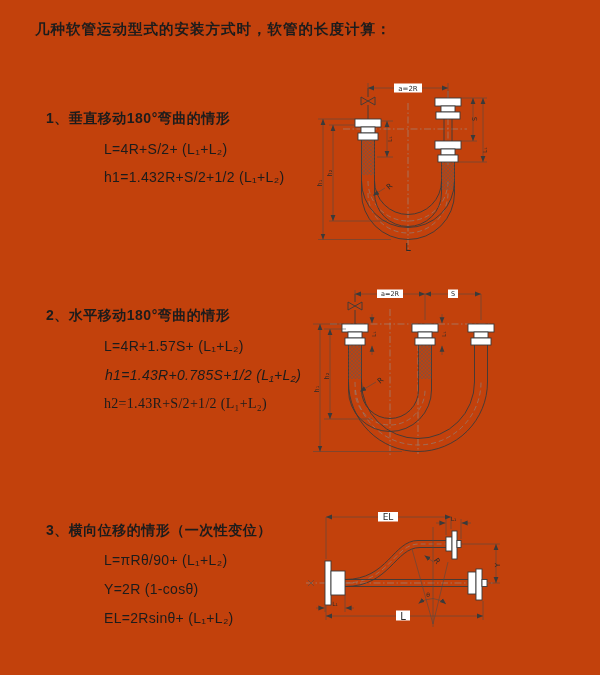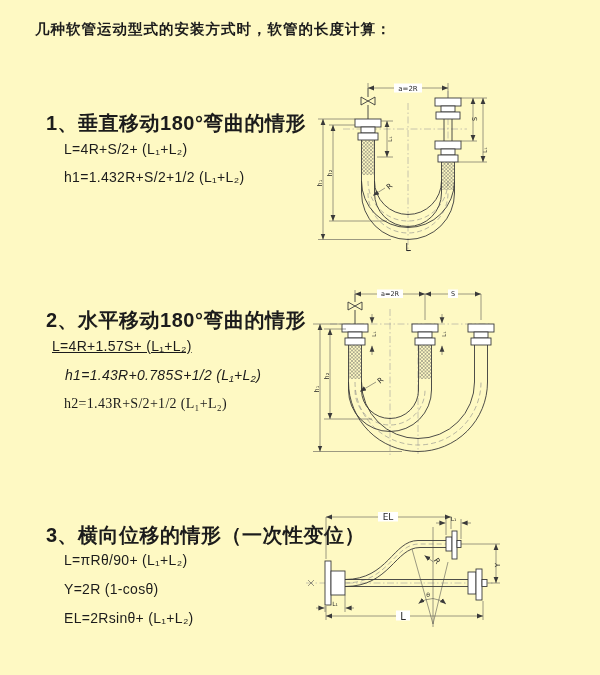--- a/index.html
+++ b/index.html
@@ -1,20 +1,20 @@
 <!DOCTYPE html>
 <html><head>
 <meta charset="utf-8">
 <style>
   html,body{margin:0;padding:0;background:#e8e8e8;}
-  .page{position:relative;width:600px;height:675px;background:#fef9c3;overflow:hidden;
+  .page{position:relative;width:600px;height:675px;background:#c2410c;overflow:hidden;
         font-family:"Liberation Sans",sans-serif;color:#1c1c1c;}
   .title{position:absolute;left:35px;top:20px;font-size:14.5px;font-weight:700;letter-spacing:1px;}
-  .sec-head{position:absolute;font-size:20px;font-weight:700;letter-spacing:0.5px;}
-  .formula{position:absolute;font-size:14px;font-weight:400;letter-spacing:0.3px;white-space:pre;}
+  .sec-head{position:absolute;font-size:14px;font-weight:700;letter-spacing:0.5px;}
+  .formula{position:absolute;font-size:14px;font-weight:400;letter-spacing:0.3px;white-space:pre;margin-left:40px;}
   svg{position:absolute;}
   svg text{font-family:"DejaVu Sans","Liberation Sans",sans-serif;fill:#2b2b2b;}
   .body-ln{stroke:#3a3a3a;stroke-width:0.9;fill:none;}
   .fitr{stroke:#3a3a3a;stroke-width:0.9;fill:#ffffff;}
   .dim{stroke:#4a4a4a;stroke-width:0.55;fill:none;}
   .cl{stroke:#9a9a9a;stroke-width:0.55;fill:none;stroke-dasharray:7 2.5 1.5 2.5;}
   .cdash{stroke:#8a8a8a;stroke-width:0.6;fill:none;stroke-dasharray:5 3;}
   .lblbg{fill:#ffffff;stroke:none;}
 </style>
 </head>
@@ -22,21 +22,21 @@
 
 <div class="page">
 
   <div class="title">几种软管运动型式的安装方式时，软管的长度计算：</div>
 
   <div class="sec-head" style="left:46px;top:110px;">1、垂直移动180°弯曲的情形</div>
   <div class="formula" style="left:64px;top:141px;">L=4R+S/2+ (L₁+L₂)</div>
   <div class="formula" style="left:64px;top:169px;">h1=1.432R+S/2+1/2 (L₁+L₂)</div>
 
   <div class="sec-head" style="left:46px;top:307px;">2、水平移动180°弯曲的情形</div>
-  <div class="formula" style="left:52px;top:338px;text-decoration:underline;">L=4R+1.57S+ (L₁+L₂)</div>
+  <div class="formula" style="left:64px;top:338px;">L=4R+1.57S+ (L₁+L₂)</div>
   <div class="formula" style="left:65px;top:367px;font-style:italic;">h1=1.43R+0.785S+1/2 (L₁+L₂)</div>
   <div class="formula" style="left:64px;top:396px;font-family:Liberation Serif, serif;">h2=1.43R+S/2+1/2 (L₁+L₂)</div>
 
   <div class="sec-head" style="left:46px;top:522px;">3、横向位移的情形（一次性变位）</div>
   <div class="formula" style="left:64px;top:552px;">L=πRθ/90+ (L₁+L₂)</div>
   <div class="formula" style="left:64px;top:581px;text-align:right;">Y=2R (1-cosθ)</div>
   <div class="formula" style="left:64px;top:610px;">EL=2Rsinθ+ (L₁+L₂)</div>
 
   <svg style="left:315px;top:73px;" width="270" height="188" viewBox="0 0 270 188">
     <defs>

